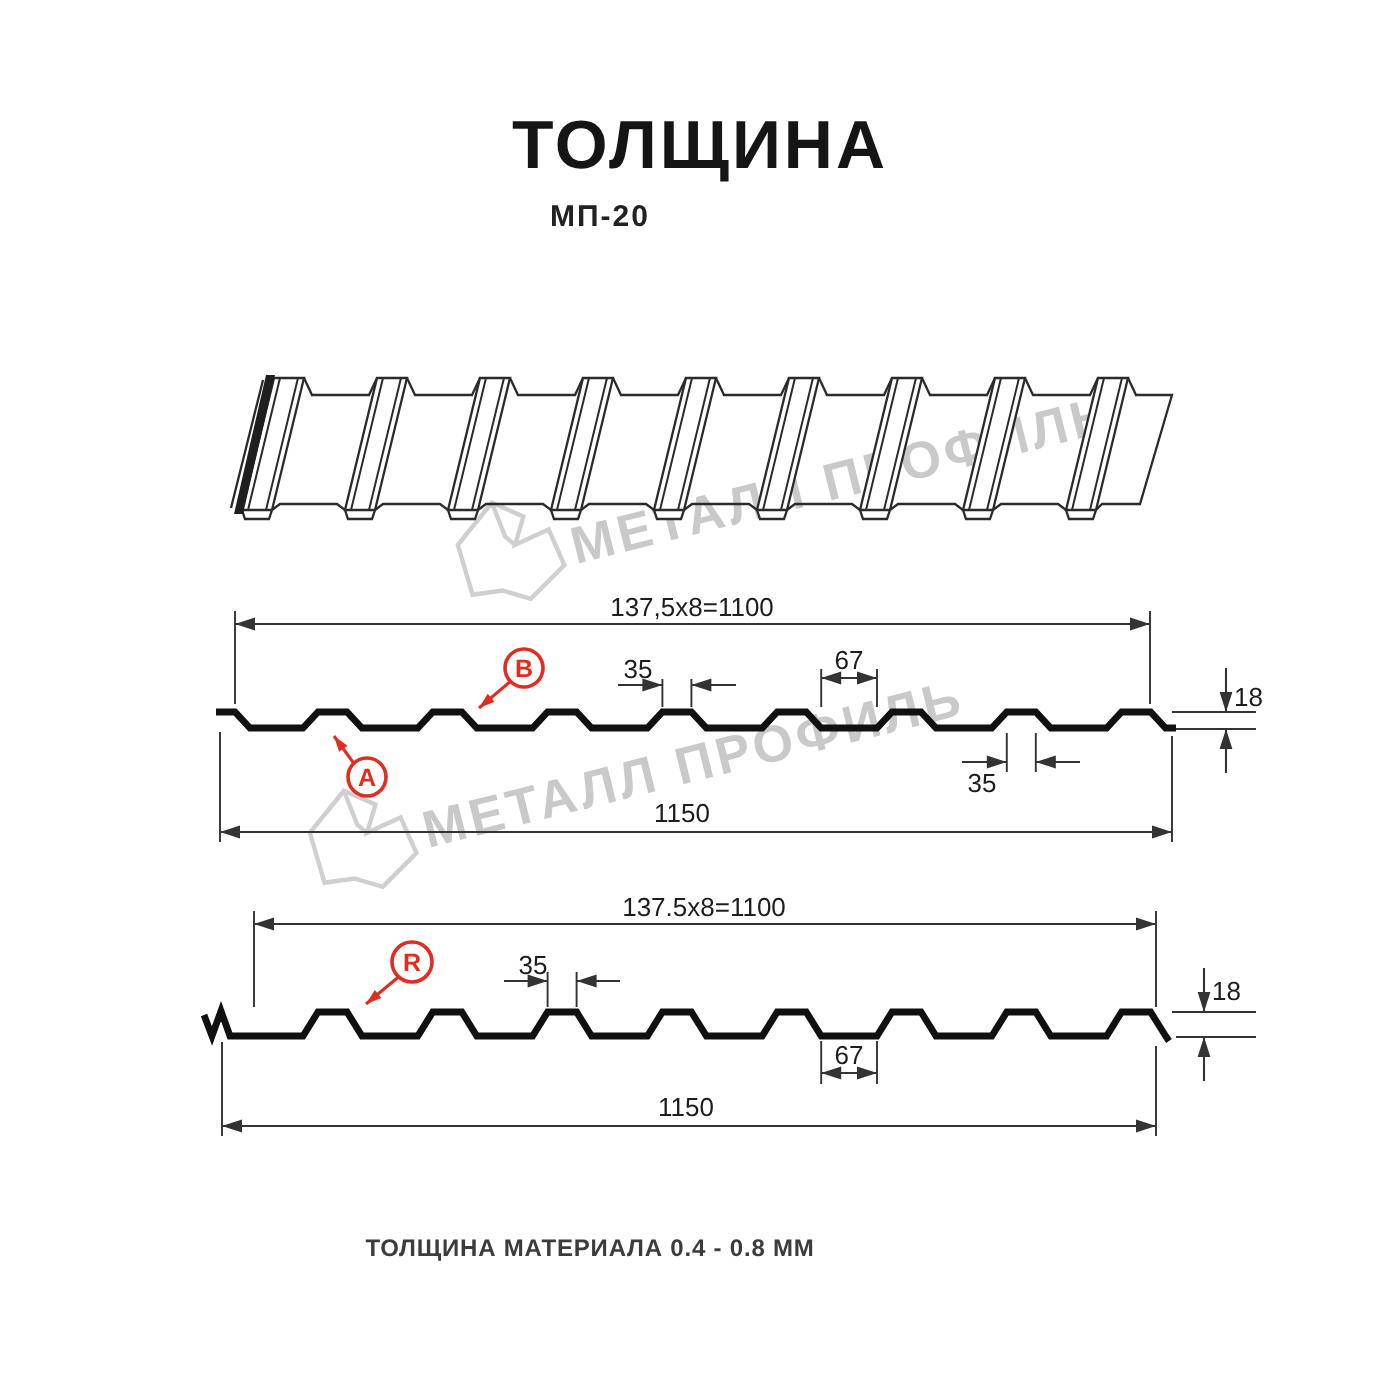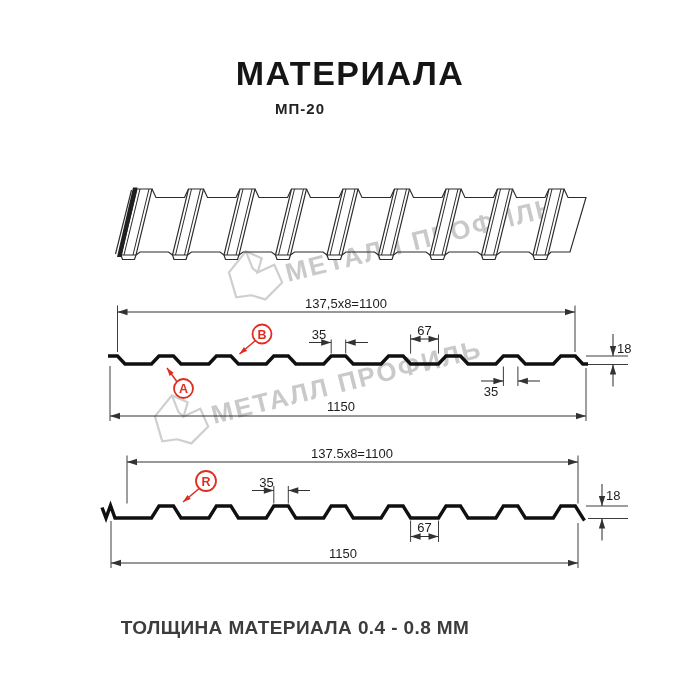--- a/index.html
+++ b/index.html
@@ -3,42 +3,42 @@
 <meta charset="utf-8">
 <style>
   html,body{margin:0;padding:0;background:#fff;}
   .page{position:relative;width:700px;height:700px;background:#ffffff;overflow:hidden;
         font-family:"Liberation Sans",sans-serif;}
   .title{position:absolute;left:0;top:54px;width:700px;text-align:center;
          font-size:34px;font-weight:bold;letter-spacing:1.5px;color:#151515;}
   .subtitle{position:absolute;left:0;top:100px;width:600px;text-align:center;
          font-size:15px;font-weight:bold;letter-spacing:1px;color:#222;}
   .footer-note{position:absolute;left:0;top:617px;width:590px;text-align:center;
-         font-size:19px;font-weight:bold;letter-spacing:0.4px;color:#3c3c3c;}
+         font-size:12px;font-weight:bold;letter-spacing:0.4px;color:#3c3c3c;}
   svg{position:absolute;left:0;top:0;}
   .v3,.i3{fill:none;stroke:#2b2b2b;stroke-width:1.15px;}
   .i3{stroke-width:1px;}
   .b3{fill:#ffffff;stroke:#2b2b2b;stroke-width:1.15px;}
   .profile{fill:none;stroke:#101010;stroke-width:3.4px;stroke-linejoin:miter;}
   .dim{fill:none;stroke:#333;stroke-width:1.05px;}
   .ext{fill:none;stroke:#333;stroke-width:0.95px;}
   .red-l{fill:none;stroke:#e02d20;stroke-width:1.5px;}
   .red-c{fill:none;stroke:#e02d20;stroke-width:1.8px;}
   text.dimt{font-family:"Liberation Sans",sans-serif;font-size:13px;fill:#1d1d1d;}
   text.redt{font-family:"Liberation Sans",sans-serif;font-size:12.5px;font-weight:bold;fill:#e02d20;}
   text.wmt{font-family:"Liberation Sans",sans-serif;font-size:26px;font-weight:bold;
            fill:#c9c9c9;letter-spacing:2px;}
   .wml{fill:none;stroke:#cfcfcf;stroke-width:2.2px;}
 </style>
 </head>
 <body>
 
 <div class="page">
 
-  <div class="title">МАТЕРИАЛА</div>
+  <div class="title">ТОЛЩИНА</div>
   <div class="subtitle">МП-20</div>
 
   <svg width="700" height="700" viewBox="0 0 700 700">
     <defs>
       <marker id="arrD" markerUnits="userSpaceOnUse" markerWidth="11" markerHeight="8" refX="10.4" refY="3.5" orient="auto-start-reverse">
         <path d="M0.4,0.3 L10.4,3.5 L0.4,6.7 Z" fill="#333"></path>
       </marker>
       <marker id="arrR" markerUnits="userSpaceOnUse" markerWidth="9" markerHeight="7" refX="8.2" refY="3" orient="auto-start-reverse">
         <path d="M0.3,0.4 L8.2,3 L0.3,5.6 Z" fill="#e02d20"></path>
       </marker>

